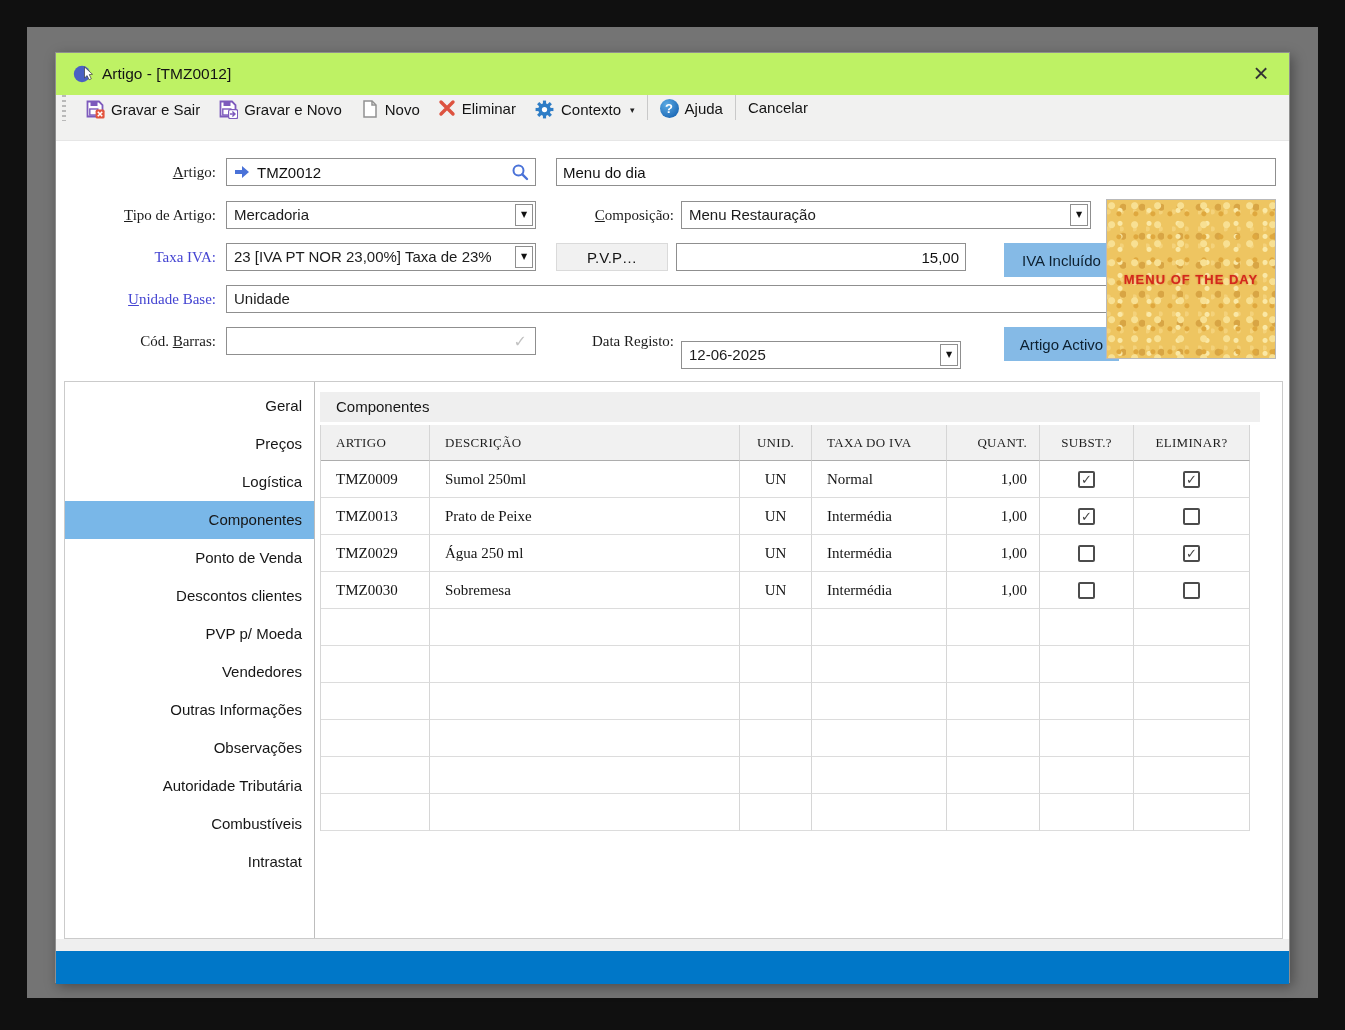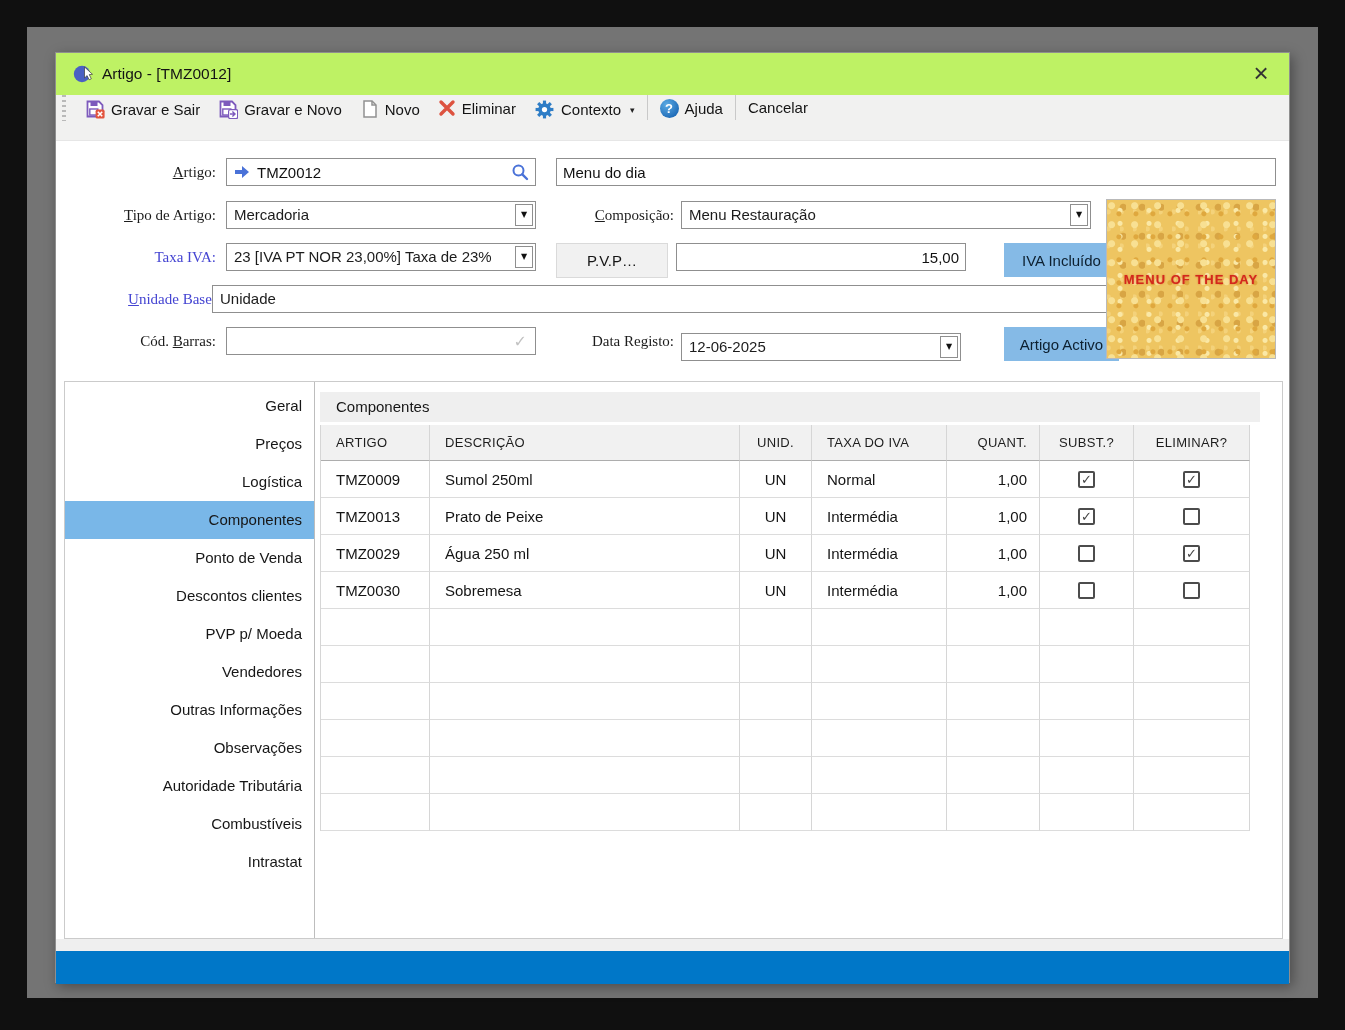--- a/index.html
+++ b/index.html
@@ -41,21 +41,21 @@
   .label { position:absolute; height:28px; line-height:28px; text-align:right; color:#1c1c1c; white-space:nowrap;font-family:Liberation Serif, serif; }
   .label.blue { color:var(--link,#4444d2); }
   .field { position:absolute; height:28px; background:#fff; border:1px solid #8f8f8f; display:flex; align-items:center; }
   .field input { border:none; outline:none; flex:1; min-width:0; font:inherit; color:#111; height:100%; padding:0 6px; background:transparent; }
   .field input.right { text-align:right; }
   .combo { position:absolute; height:28px; background:#fff; border:1px solid #8f8f8f; line-height:26px;
            padding-left:7px; padding-right:24px; white-space:nowrap; overflow:hidden; }
   .dd { position:absolute; right:2px; top:2px; bottom:2px; width:18px; border:1px solid #8f8f8f; background:#fff;
         display:flex; align-items:center; justify-content:center; cursor:pointer; }
   .dd::after { content:"▼"; font-family:"DejaVu Sans",sans-serif; font-size:8px; color:#111; }
-  .btn-light { position:absolute; height:35px; background:#f1f1f1; border:1px solid #dadada; font:inherit;
+  .btn-light { position:absolute; height:28px; background:#f1f1f1; border:1px solid #dadada; font:inherit;
                color:#141414; text-align:center; cursor:pointer; }
   .btn-blue { position:absolute; height:34px; background:#85bae6; border:1px solid #85bae6; font:inherit;
               color:#0d2030; cursor:pointer;margin-left:28px; }
   .gray-check { position:absolute; right:8px; top:4px; color:#c2c2c2; font-weight:bold; font-size:16px;
                 font-family:"DejaVu Sans",sans-serif; }
   .gray-check::after { content:"✓"; }
 
   .thumb { position:absolute; left:1050px; top:146px; width:170px; height:160px; border:1px solid #b9b9b9;
            background-color:#eec561; overflow:hidden; display:flex; align-items:center; justify-content:center;
            background-image:
@@ -70,21 +70,21 @@
 
   
   .tabwrap { position:absolute; left:8px; top:328px; width:1219px; height:558px; border:1px solid #cbcbcb; background:#fff; }
   .sidebar { position:absolute; left:0; top:0; bottom:0; width:250px; border-right:1px solid #bdbdbd; padding-top:5px; }
   .side-item { height:38px; line-height:38px; text-align:right; padding-right:12px; cursor:pointer; color:#161616; }
   .side-item.selected { background:var(--accent,#79b7e8); }
 
   .caption { position:absolute; left:255px; top:10px; width:940px; height:30px; background:#efefef;
              line-height:30px; padding-left:16px; color:#161616; }
   .grid { position:absolute; left:255px; top:43px; width:930px; border-left:1px solid #d6d6d6; }
-  .grow { display:grid; grid-template-columns:109px 310px 72px 135px 93px 94px 116px; height:37px; }
+  .grow { display:grid; grid-template-columns:109px 310px 72px 135px 93px 94px 116px; height:37px;font-family:Liberation Serif, serif; }
   .grow.ghead { height:36px; background:#f1f1f1; }
   .gc { border-right:1px solid #d6d6d6; border-bottom:1px solid #dcdcdc; display:flex; align-items:center;
         padding:0 8px; overflow:hidden; white-space:nowrap; color:#141414; }
   .ghead .gc { border-bottom:1px solid #adadad; font-size:13px; letter-spacing:.3px; color:#1d1d1d; }
   .gc.l { justify-content:flex-start; padding-left:15px; }
   .gc.c { justify-content:center; }
   .gc.r { justify-content:flex-end; padding-right:12px; }
   .cb { width:17px; height:17px; border:2px solid #4c4c4c; border-radius:2px; background:#fff;
         display:flex; align-items:center; justify-content:center; font-size:13px; font-weight:bold; color:#454545;
         font-family:"DejaVu Sans",sans-serif; cursor:pointer; }
@@ -214,32 +214,32 @@
     <span>23 [IVA PT NOR 23,00%] Taxa de 23%</span>
     <span class="dd"></span>
   </div>
   <button class="btn-light" style="left:500px;top:190px;width:112px">P.V.P…</button>
   <div class="field" style="left:620px;top:190px;width:290px">
     <input class="right" value="15,00" style="">
   </div>
   <button class="btn-blue" style="left:920px;top:190px;width:115px">IVA Incluído</button>
 
   <span class="label blue" style="left:10px;top:232px;width:150px"><u>U</u>nidade Base:</span>
-  <div class="combo" style="left:156px;top:232px;width:987px">
+  <div class="combo" style="left:170px;top:232px;width:987px">
     <span>Unidade</span>
     <span class="dd"></span>
   </div>
 
   <span class="label" style="left:10px;top:274px;width:150px">Cód. <u>B</u>arras:</span>
   <div class="field" style="left:170px;top:274px;width:310px">
     <input value="" style="">
     <span class="gray-check" style="position:static;margin-right:8px"></span>
   </div>
   <span class="label" style="left:490px;top:274px;width:128px">Data Registo:</span>
-  <div class="combo" style="left:625px;top:280px;width:280px">
+  <div class="combo" style="left:625px;top:288px;width:280px">
     <span>12-06-2025</span>
     <span class="dd"></span>
   </div>
   <button class="btn-blue" style="left:920px;top:274px;width:115px">Artigo Activo</button>
 
   <div class="thumb">
     <span class="cap">MENU OF THE DAY</span>
   </div>
 
   <div class="tabwrap">

